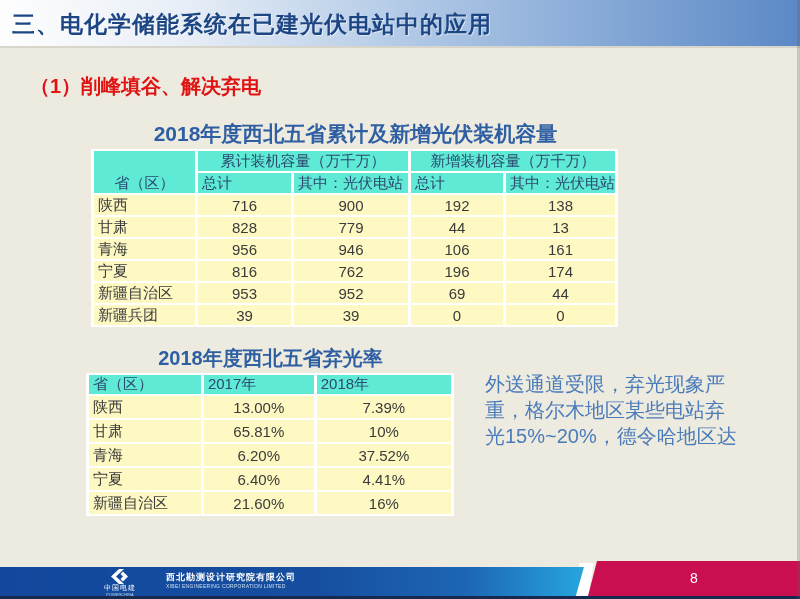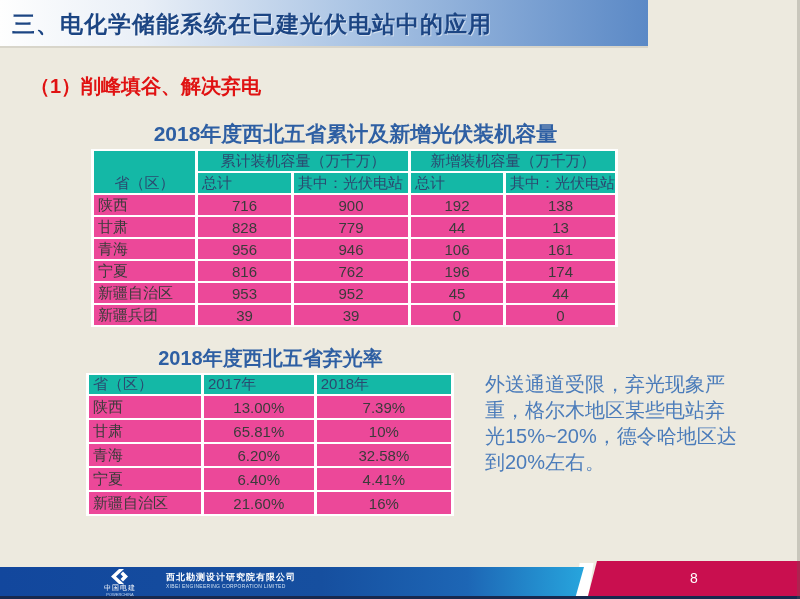--- a/index.html
+++ b/index.html
@@ -3,21 +3,21 @@
 <meta charset="utf-8">
 <style>
   html,body { margin:0; padding:0; }
   body {
     width:800px; height:599px; position:relative; overflow:hidden;
     background:#edeadf;
     font-family:"Liberation Sans","DejaVu Sans",sans-serif;
   }
   
   .top-band {
-    position:absolute; left:0; top:0; width:648px; height:48px; box-sizing:border-box;
+    position:absolute; left:0; top:0; width:800px; height:48px; box-sizing:border-box;
     background:linear-gradient(90deg,#fefefe 0%,#e9eff7 22%,#aac4e4 55%,#5b89c6 100%);
     border-bottom:2px solid #d8d5ca;
   }
   .slide-title {
     position:absolute; left:12px; top:9px;
     font-size:23px; font-weight:bold; color:#1c4583; letter-spacing:1px;
     text-shadow:1px 1px 0 rgba(255,255,255,0.55);
     white-space:nowrap;
   }
   .subtitle {
@@ -30,24 +30,24 @@
   }
   .t2-title {
     position:absolute; left:88px; top:345px; width:365px; text-align:center;
     font-size:20px; font-weight:bold; color:#2e5fa3; white-space:nowrap;
   }
   table.data {
     position:absolute; border-collapse:separate; border-spacing:3px 2px;
     background:#ffffff; table-layout:fixed;
   }
   table.data td {
-    font-size:15px; padding:0 4px; color:#3b3b3b; background:#ec4899;
+    font-size:15px; padding:0 4px; color:#3b3b3b; background:#fef9c3;
     overflow:hidden; white-space:nowrap;
   }
-  table.data td.hc { background:#14b8a6; color:#2b4a70; }
+  table.data td.hc { background:#5eead4; color:#2b4a70; }
   td.grp { text-align:center; height:18px; }
   td.sub { text-align:left; height:19px; }
   td.prov-h { text-align:center; vertical-align:bottom; padding-bottom:1px; }
   td.prov { text-align:left; }
   td.num { text-align:center; }
   .cap { left:91px; top:149px; width:527px; }
   .cap td { height:20px; }
   .curt { left:86px; top:373px; width:368px; }
   .curt td { height:22px; }
   .curt td.hc { height:19px; text-align:left; }
@@ -138,21 +138,21 @@
       <td class="prov">宁夏</td>
       <td class="num">816</td>
       <td class="num">762</td>
       <td class="num">196</td>
       <td class="num">174</td>
     </tr>
     <tr>
       <td class="prov">新疆自治区</td>
       <td class="num">953</td>
       <td class="num">952</td>
-      <td class="num">45</td>
+      <td class="num">69</td>
       <td class="num">44</td>
     </tr>
     <tr>
       <td class="prov">新疆兵团</td>
       <td class="num">39</td>
       <td class="num">39</td>
       <td class="num">0</td>
       <td class="num">0</td>
     </tr>
   </tbody>
@@ -178,40 +178,39 @@
       <td class="num">7.39%</td>
     </tr>
     <tr>
       <td class="prov">甘肃</td>
       <td class="num">65.81%</td>
       <td class="num">10%</td>
     </tr>
     <tr>
       <td class="prov">青海</td>
       <td class="num">6.20%</td>
-      <td class="num">32.58%</td>
+      <td class="num">37.52%</td>
     </tr>
     <tr>
       <td class="prov">宁夏</td>
       <td class="num">6.40%</td>
       <td class="num">4.41%</td>
     </tr>
     <tr>
       <td class="prov">新疆自治区</td>
       <td class="num">21.60%</td>
       <td class="num">16%</td>
     </tr>
   </tbody>
     </table>
 
   <div class="note">
     <div>外送通道受限，弃光现象严</div>
     <div>重，格尔木地区某些电站弃</div>
     <div>光15%~20%，德令哈地区达</div>
-    <div>到20%左右。</div>
   </div>
 
   <div class="footer-white-gap"></div>
   <div class="footer-blue"></div>
   <div class="footer-red">
     <span>8</span>
   </div>
   <div class="footer-strip"></div>
 
   <div class="logo">

